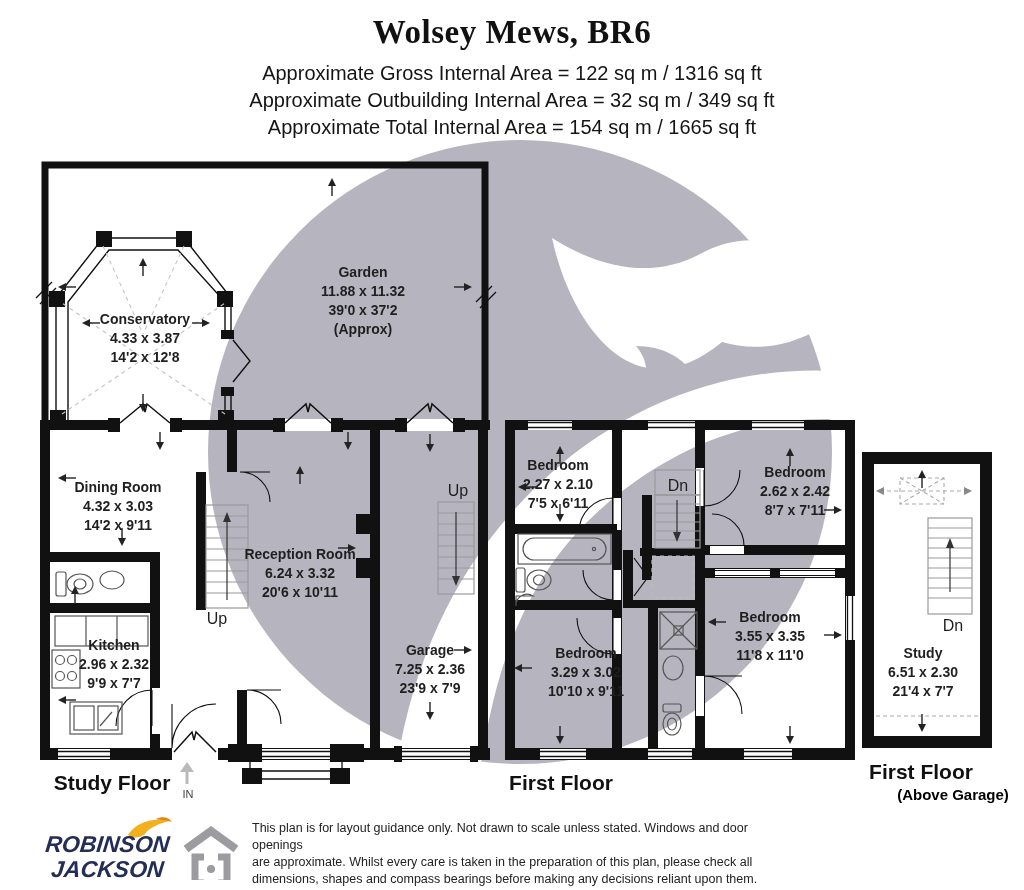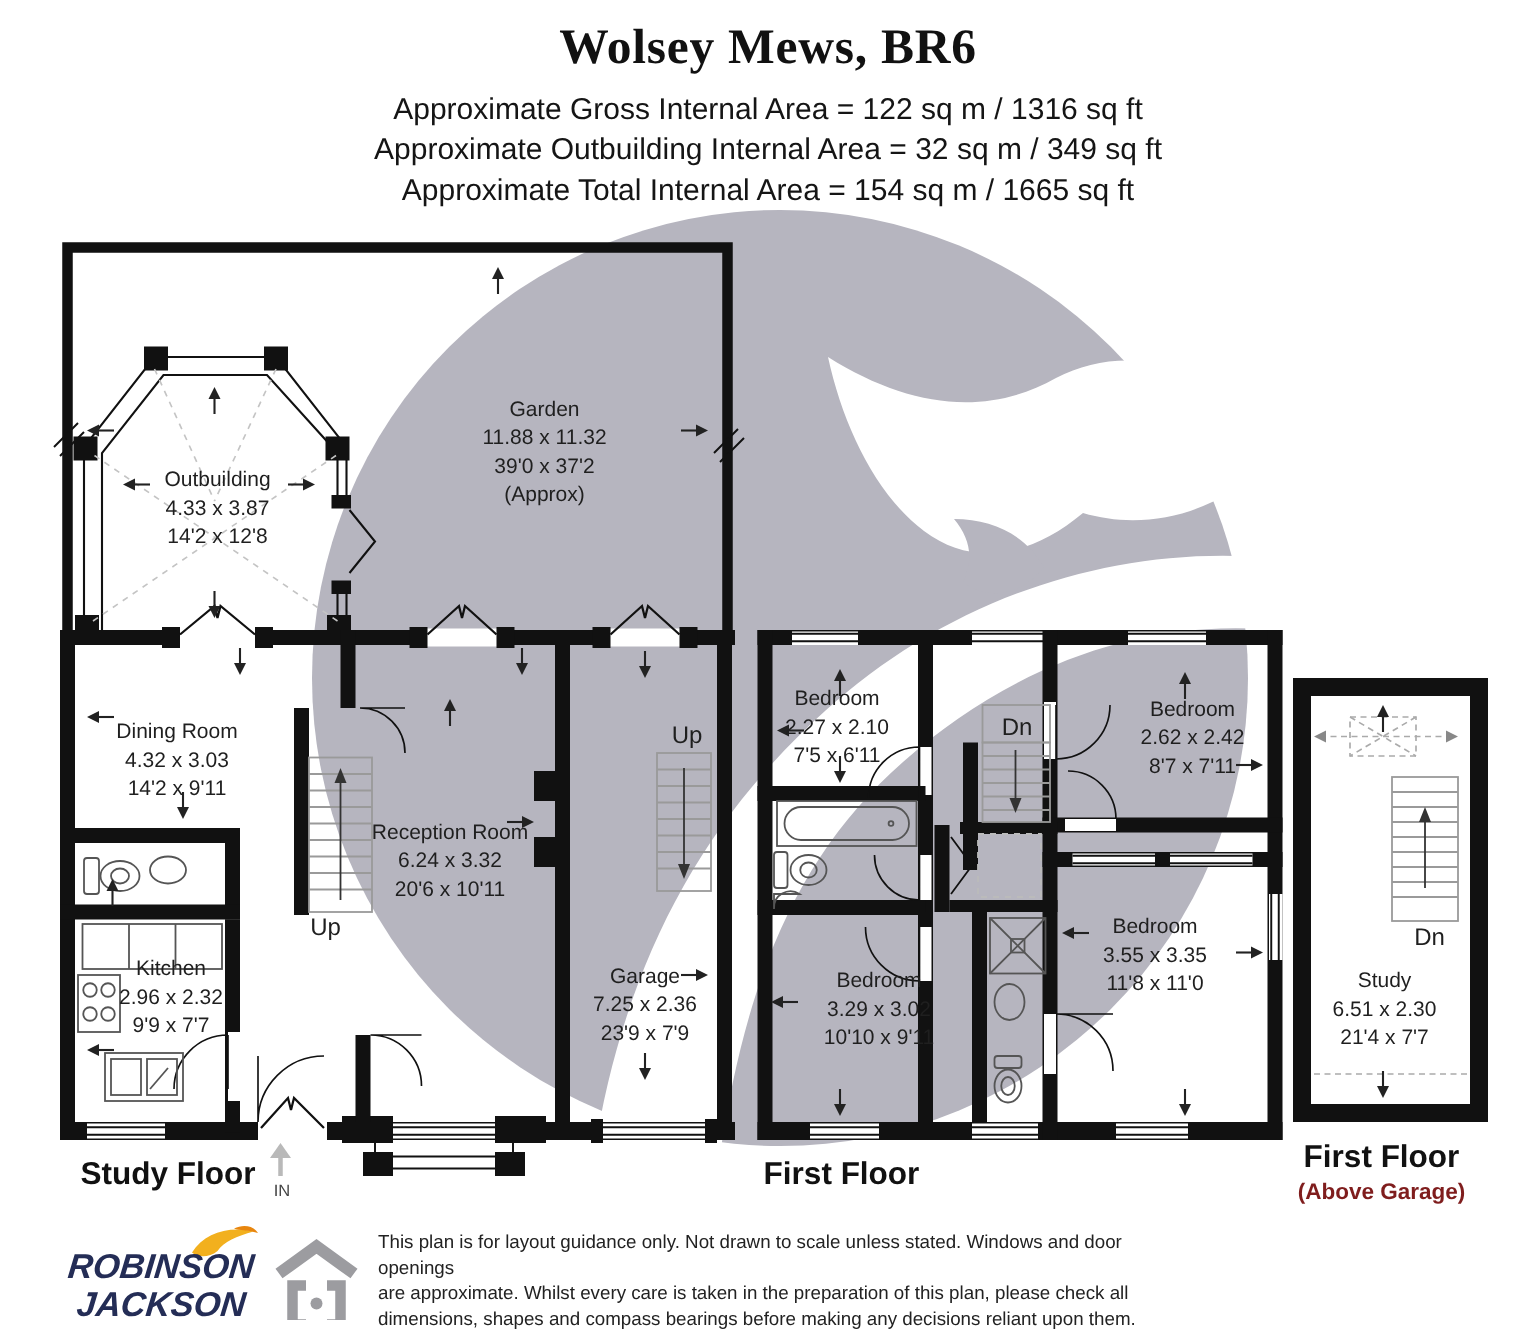--- a/index.html
+++ b/index.html
@@ -3,25 +3,25 @@
 <meta charset="utf-8">
 <style>
   html,body{margin:0;padding:0;background:#fff;}
   .page{position:relative;width:1024px;height:890px;background:#fff;overflow:hidden;
         font-family:"Liberation Sans",sans-serif;color:#1c1c1c;}
   .abs{position:absolute;}
   .ctr{transform:translateX(-50%);text-align:center;white-space:nowrap;}
   .title{font-weight:bold;font-size:33px;letter-spacing:0.5px;color:#111;font-family:Liberation Serif, serif;}
   .arealine{font-size:20px;line-height:27px;color:#151515;}
   .rlabel{font-size:14px;line-height:19px;color:#1f1f1f;}
-  .rlabel div{white-space:nowrap;}
+  .rlabel div{white-space:nowrap;font-weight:bold;}
   .stair-label{font-size:16px;color:#1f1f1f;}
   .in-label{font-size:11px;color:#444;text-align:center;}
   .floor-label{font-weight:bold;font-size:21px;color:#111;}
-  .floor-sublabel{font-weight:bold;font-size:15px;color:#7f1d1d;}
+  .floor-sublabel{font-weight:bold;font-size:15px;color:#000000;margin-left:32px;}
   .disclaimer{font-size:12.5px;line-height:17px;color:#222;width:545px;}
   .disclaimer .bold{font-weight:bold;}
   .rjtext{font-weight:bold;font-style:italic;font-size:23px;line-height:25px;
           color:#242d56;transform:skewX(-6deg);text-align:center;letter-spacing:0px;}
   svg{display:block;}
 </style>
 </head>
 <body>
 
 <div class="page">
@@ -319,21 +319,21 @@
   <div class="abs ctr arealine" style="left:512px;top:87px">Approximate Outbuilding Internal Area = 32 sq m / 349 sq ft</div>
   <div class="abs ctr arealine" style="left:512px;top:114px">Approximate Total Internal Area = 154 sq m / 1665 sq ft</div>
 
   <div class="abs ctr rlabel" style="left:363px;top:263px">
     <div>Garden</div>
     <div>11.88 x 11.32</div>
     <div>39'0 x 37'2</div>
     <div>(Approx)</div>
   </div>
   <div class="abs ctr rlabel" style="left:145px;top:310px">
-    <div>Outbuilding</div>
+    <div>Conservatory</div>
     <div>4.33 x 3.87</div>
     <div>14'2 x 12'8</div>
   </div>
   <div class="abs ctr rlabel" style="left:118px;top:478px">
     <div>Dining Room</div>
     <div>4.32 x 3.03</div>
     <div>14'2 x 9'11</div>
   </div>
   <div class="abs ctr rlabel" style="left:300px;top:545px">
     <div>Reception Room</div>

